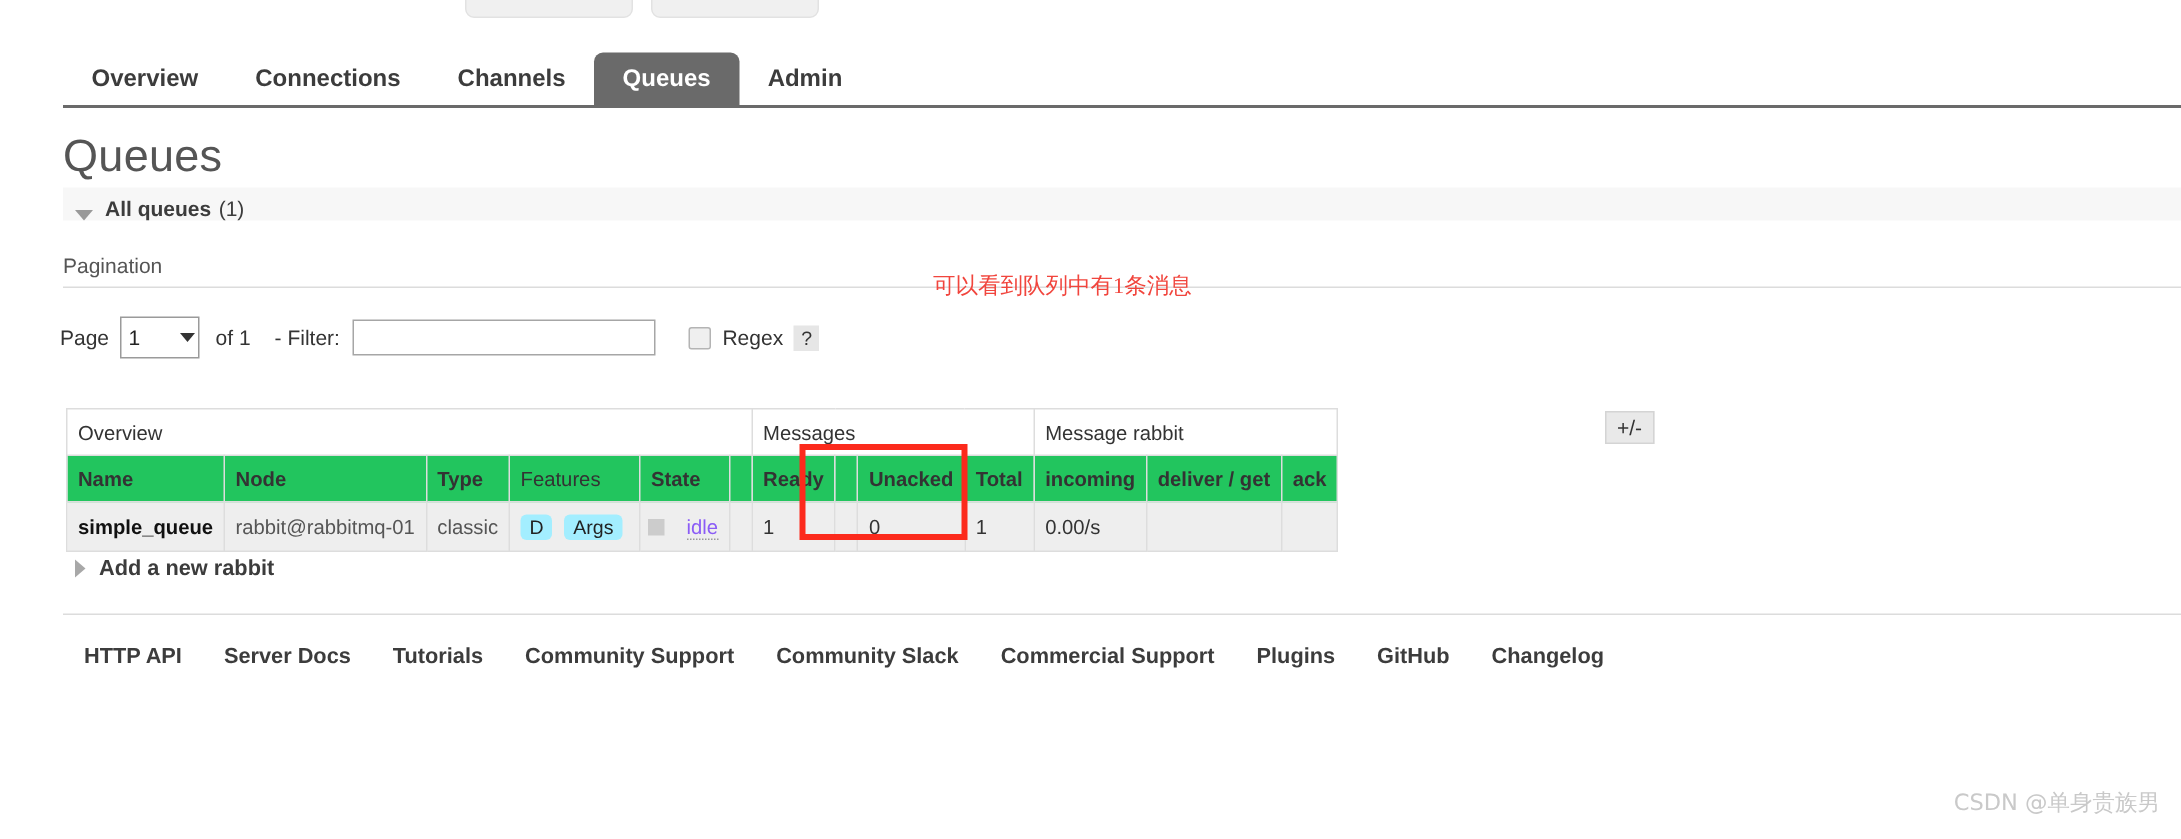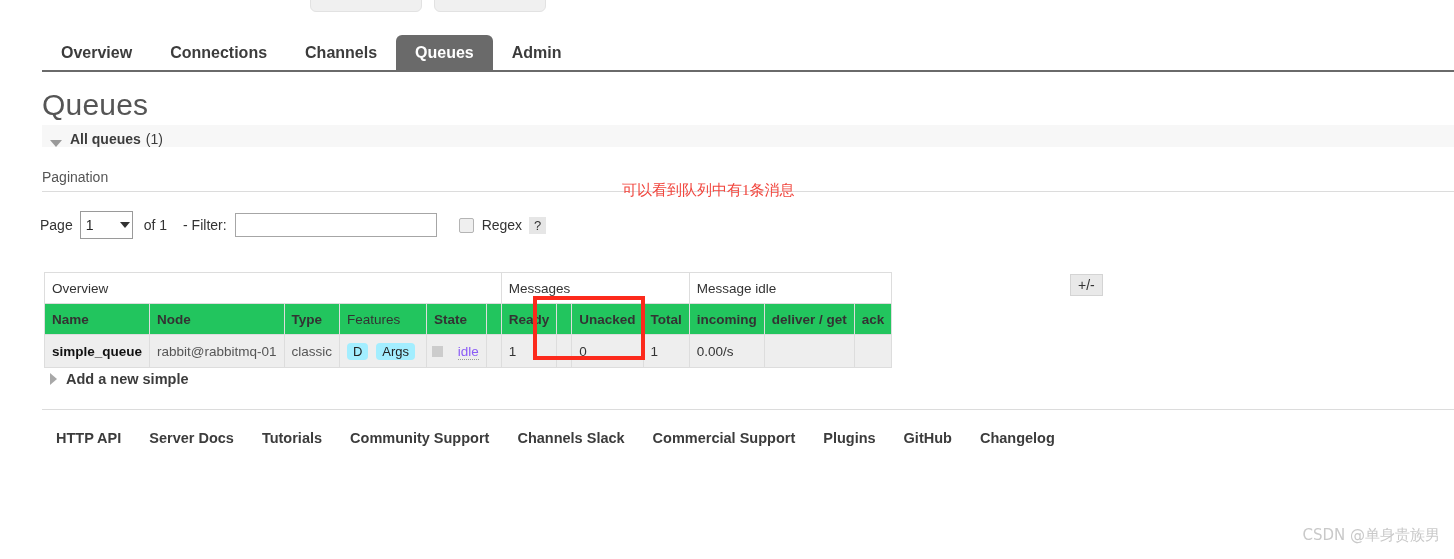--- a/index.html
+++ b/index.html
@@ -356,21 +356,21 @@
 </div>
 
 <div class="annotation">可以看到队列中有1条消息</div>
 
 <div class="table-wrap">
   <table class="queues">
     <thead>
       <tr class="group-row">
         <th colspan="6">Overview</th>
         <th colspan="4">Messages</th>
-        <th colspan="3">Message idle</th>
+        <th colspan="3">Message rabbit</th>
       </tr>
       <tr class="col-row">
         <th>Name</th>
         <th>Node</th>
         <th>Type</th>
         <th class="plain">Features</th>
         <th>State</th>
         <th class="spacer-col"></th>
         <th class="num">Ready</th>
         <th class="spacer-col"></th>
@@ -408,30 +408,30 @@
     </tbody>
   </table>
 </div>
 
 <div class="plusminus">+/-</div>
 
 <div class="redbox"></div>
 
 <div class="add-queue">
   <span class="tri-right"></span>
-  <span>Add a new simple</span>
+  <span>Add a new rabbit</span>
 </div>
 
 <div class="footer">
   <div class="footer-links">
     <span>HTTP API</span>
     <span>Server Docs</span>
     <span>Tutorials</span>
     <span>Community Support</span>
-    <span>Channels Slack</span>
+    <span>Community Slack</span>
     <span>Commercial Support</span>
     <span>Plugins</span>
     <span>GitHub</span>
     <span>Changelog</span>
   </div>
 </div>
 
 <div class="watermark">CSDN @单身贵族男</div>
 
 </body></html>

